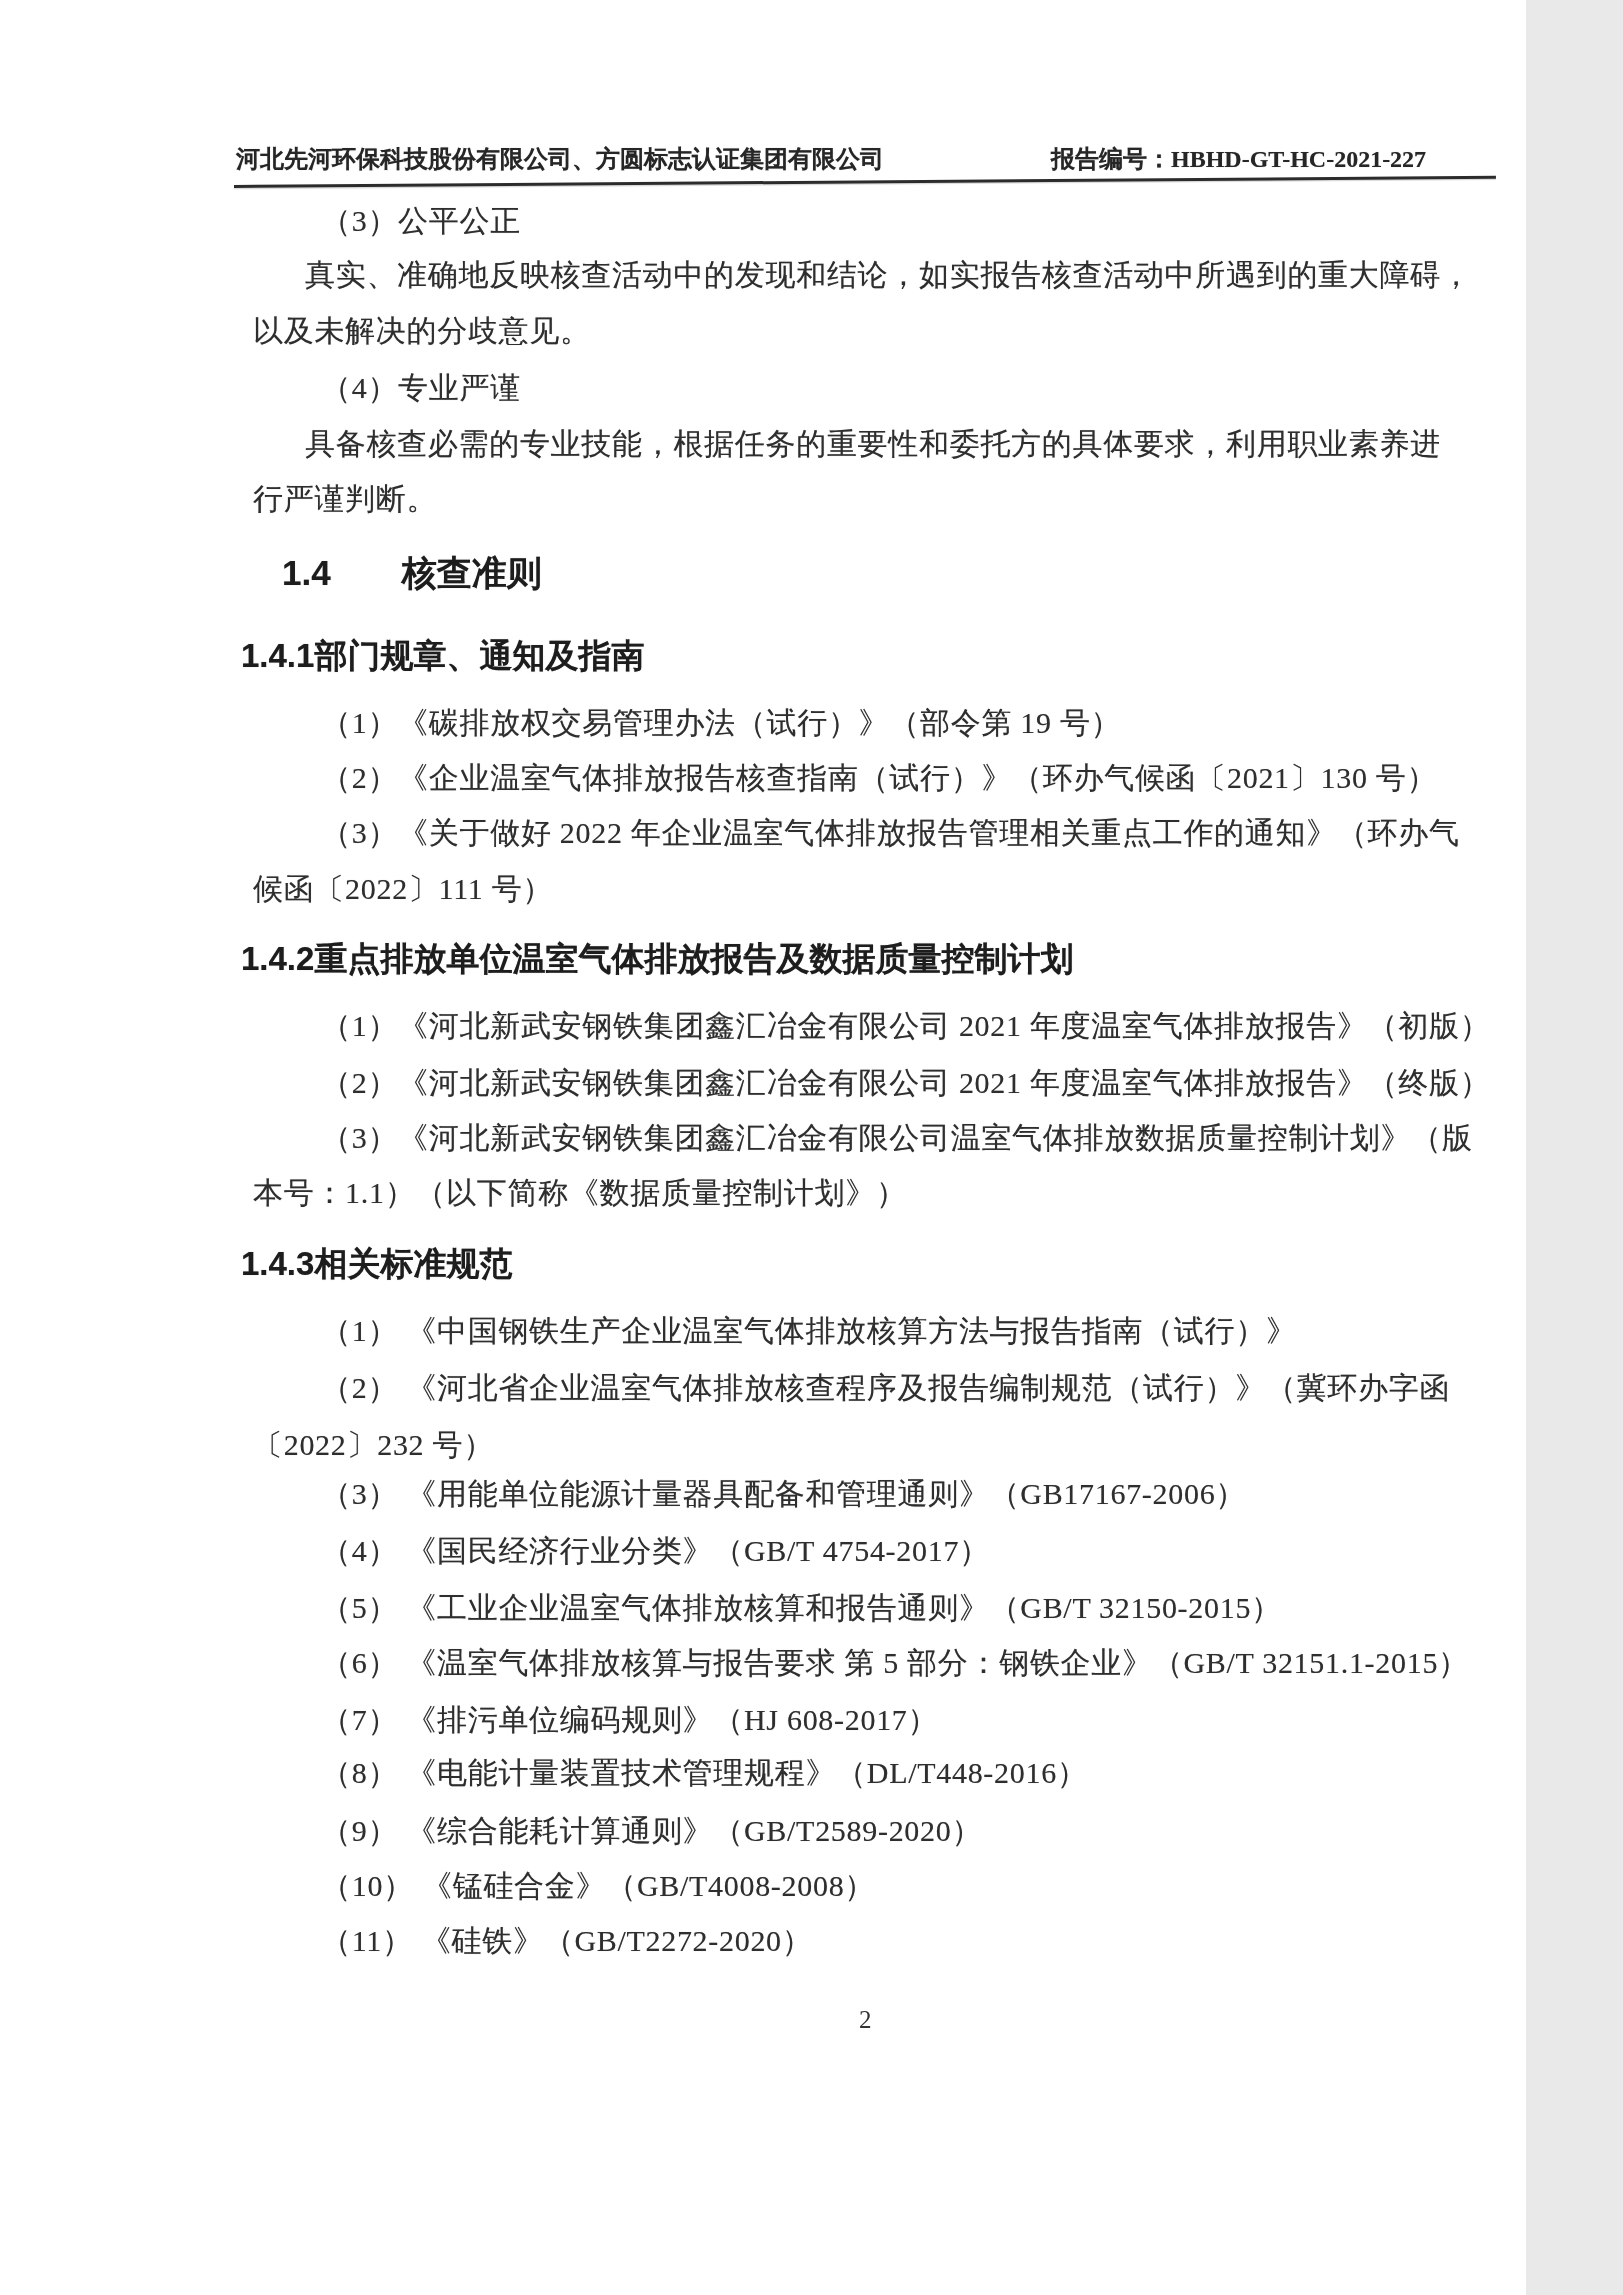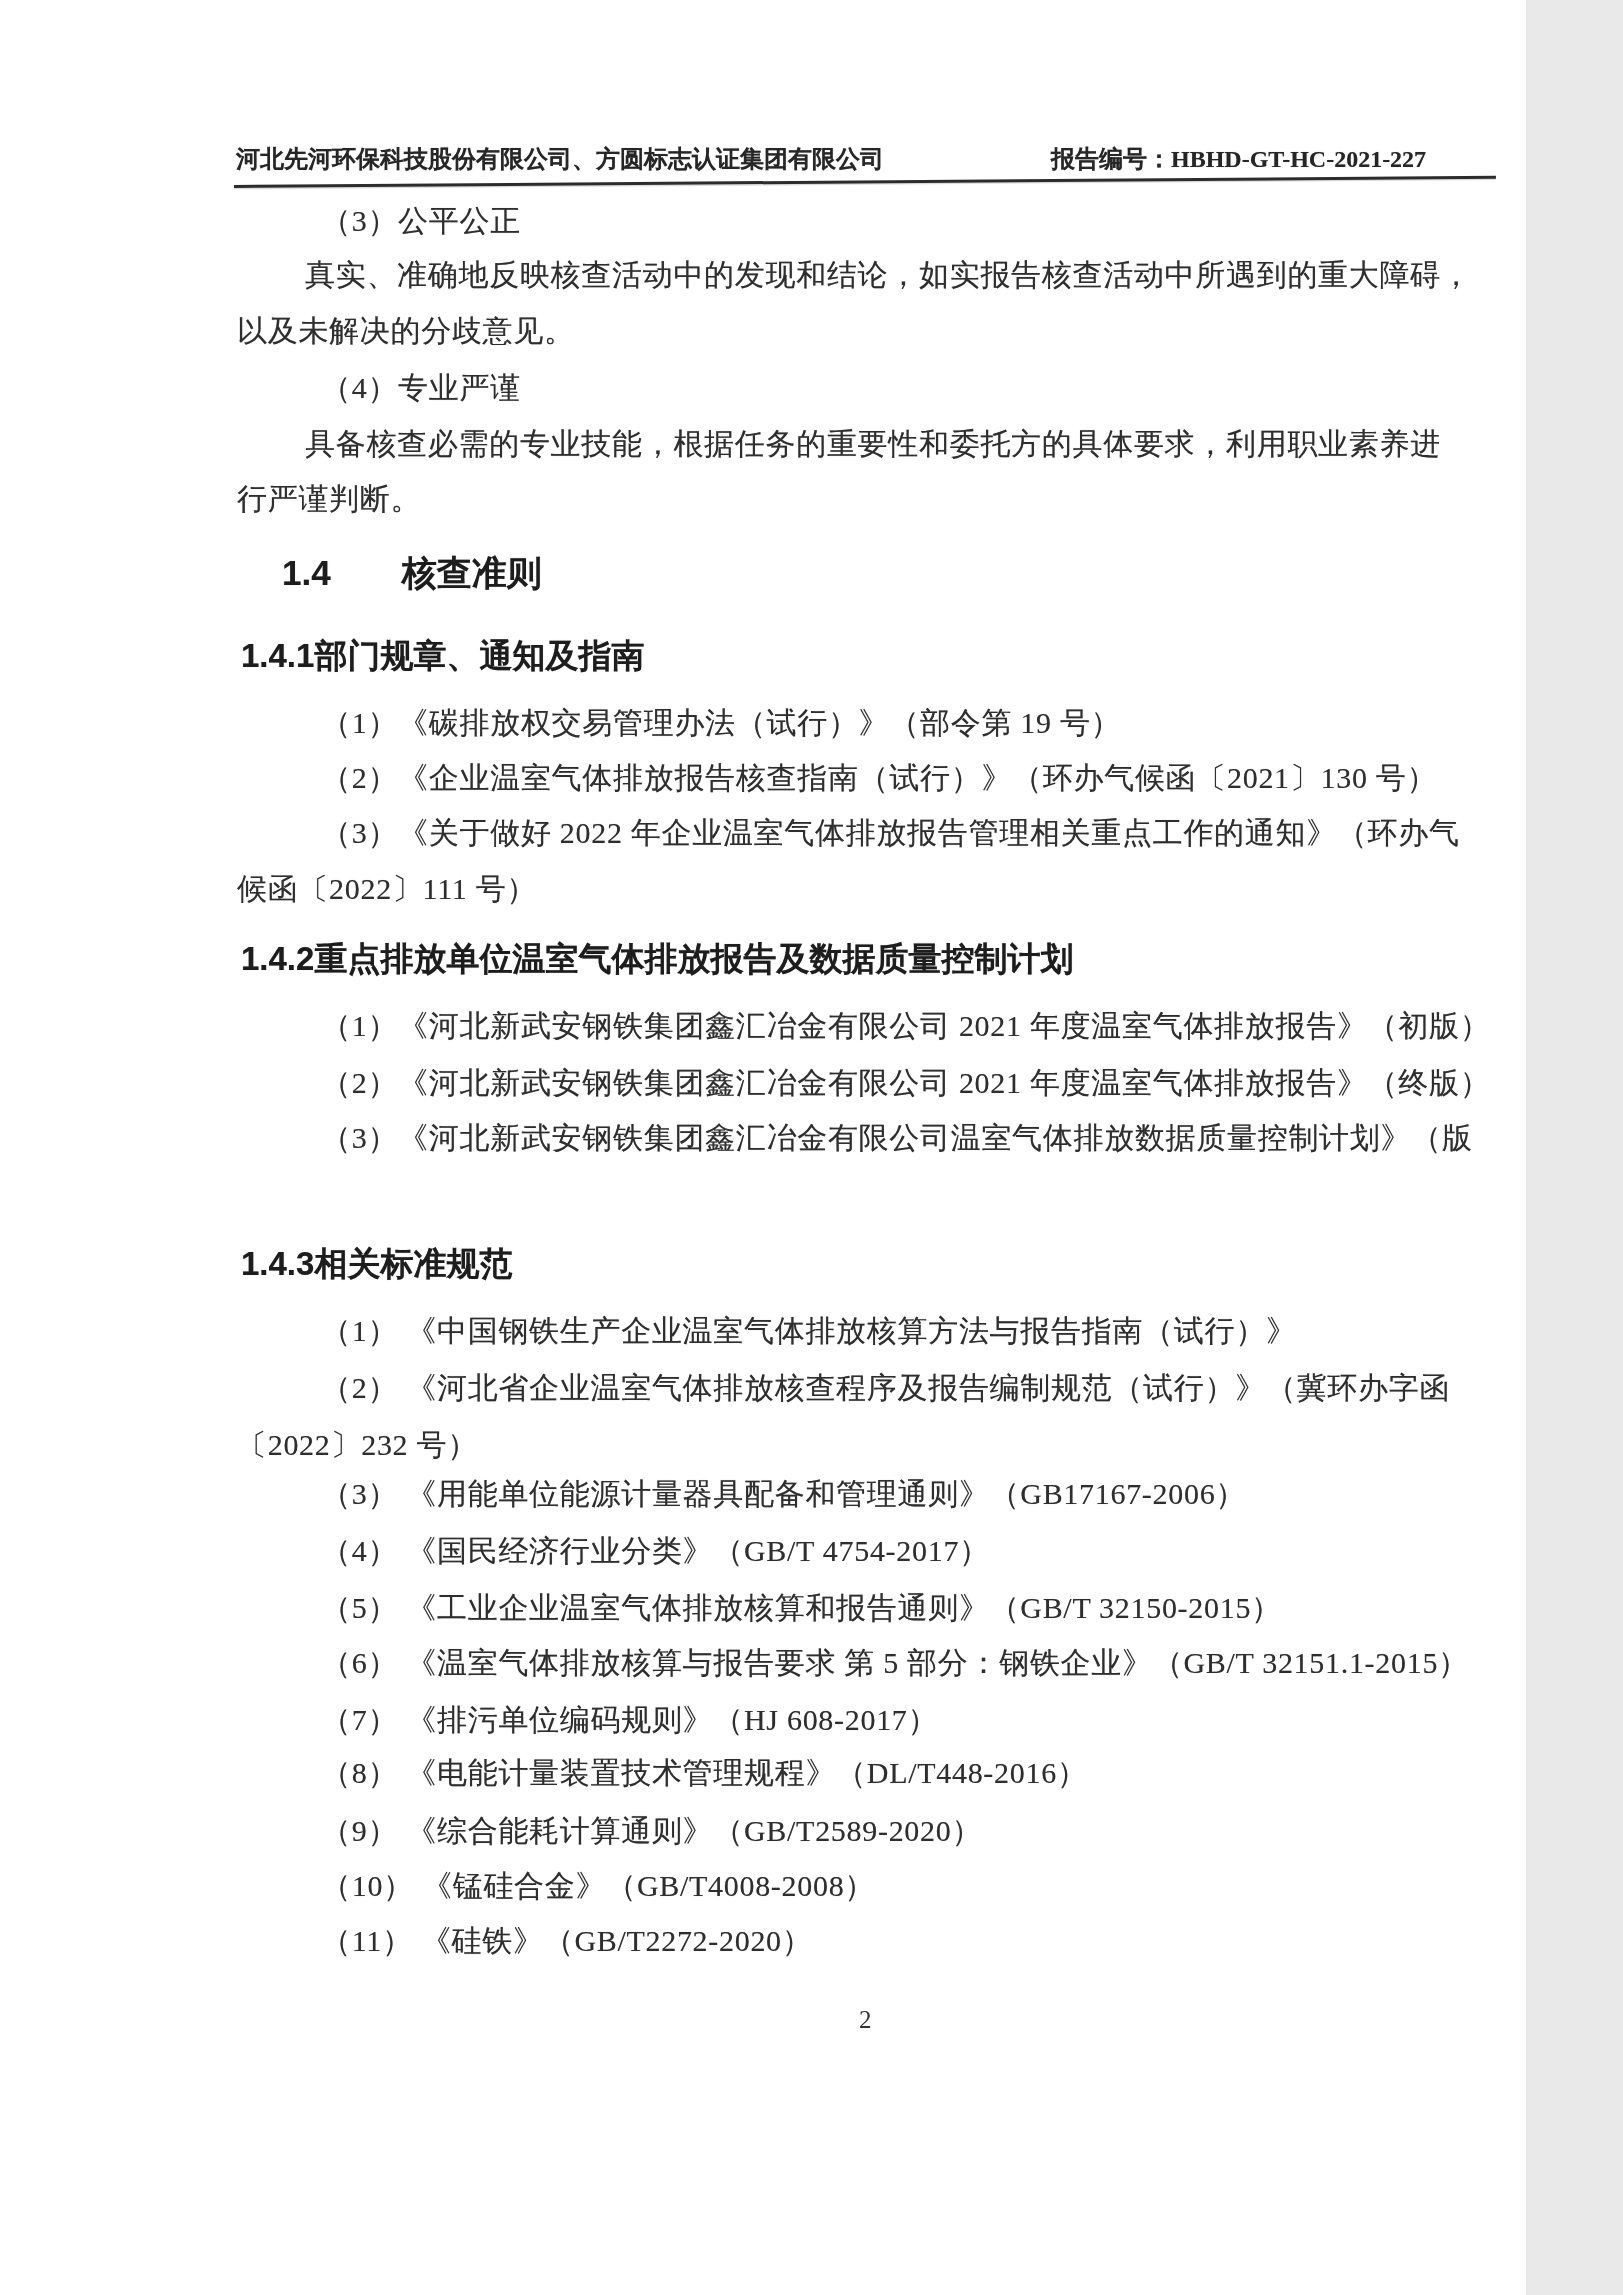--- a/index.html
+++ b/index.html
@@ -12,21 +12,21 @@
     color:#2e2e2e;
   }
   .line{
     position:absolute;
     white-space:nowrap;
     font-size:30px;
     line-height:42px;
     letter-spacing:0.7px;
     text-shadow:0 0 0.7px rgba(40,40,40,.45);
   }
-  .cont{left:237px;}
+  .cont{left:253px;}
   .para{left:305px;}
   .item{left:321px;}
   .stretch{
     white-space:nowrap;
     text-align:justify;
     text-align-last:justify;
     right:129px;
   }
   .heading{
     position:absolute;
@@ -92,20 +92,21 @@
   <div class="heading h-sub" style="top:632px"><span class="num">1.4.1</span><span>部门规章、通知及指南</span></div>
   <div class="line item" style="top:702px">（1）《碳排放权交易管理办法（试行）》（部令第 19 号）</div>
   <div class="line item" style="top:757px">（2）《企业温室气体排放报告核查指南（试行）》（环办气候函〔2021〕130 号）</div>
   <div class="line item stretch" style="top:812px">（3）《关于做好 2022 年企业温室气体排放报告管理相关重点工作的通知》（环办气</div>
   <div class="line cont" style="top:868px">候函〔2022〕111 号）</div>
 
   <div class="heading h-sub" style="top:935px"><span class="num">1.4.2</span><span>重点排放单位温室气体排放报告及数据质量控制计划</span></div>
   <div class="line item stretch" style="top:1005px">（1）《河北新武安钢铁集团鑫汇冶金有限公司 2021 年度温室气体排放报告》（初版）</div>
   <div class="line item stretch" style="top:1062px">（2）《河北新武安钢铁集团鑫汇冶金有限公司 2021 年度温室气体排放报告》（终版）</div>
   <div class="line item stretch" style="top:1117px">（3）《河北新武安钢铁集团鑫汇冶金有限公司温室气体排放数据质量控制计划》（版</div>
+  <div class="line cont" style="top:1172px">本号：1.1）（以下简称《数据质量控制计划》）</div>
 
   <div class="heading h-sub" style="top:1240px"><span class="num">1.4.3</span><span>相关标准规范</span></div>
   <div class="line item" style="top:1310px">（1） 《中国钢铁生产企业温室气体排放核算方法与报告指南（试行）》</div>
   <div class="line item stretch" style="top:1367px">（2） 《河北省企业温室气体排放核查程序及报告编制规范（试行）》（冀环办字函</div>
   <div class="line cont" style="top:1424px">〔2022〕232 号）</div>
   <div class="line item" style="top:1473px">（3） 《用能单位能源计量器具配备和管理通则》（GB17167-2006）</div>
   <div class="line item" style="top:1530px">（4） 《国民经济行业分类》（GB/T 4754-2017）</div>
   <div class="line item" style="top:1587px">（5） 《工业企业温室气体排放核算和报告通则》（GB/T 32150-2015）</div>
   <div class="line item" style="top:1642px">（6） 《温室气体排放核算与报告要求 第 5 部分：钢铁企业》（GB/T 32151.1-2015）</div>
   <div class="line item" style="top:1699px">（7） 《排污单位编码规则》（HJ 608-2017）</div>

